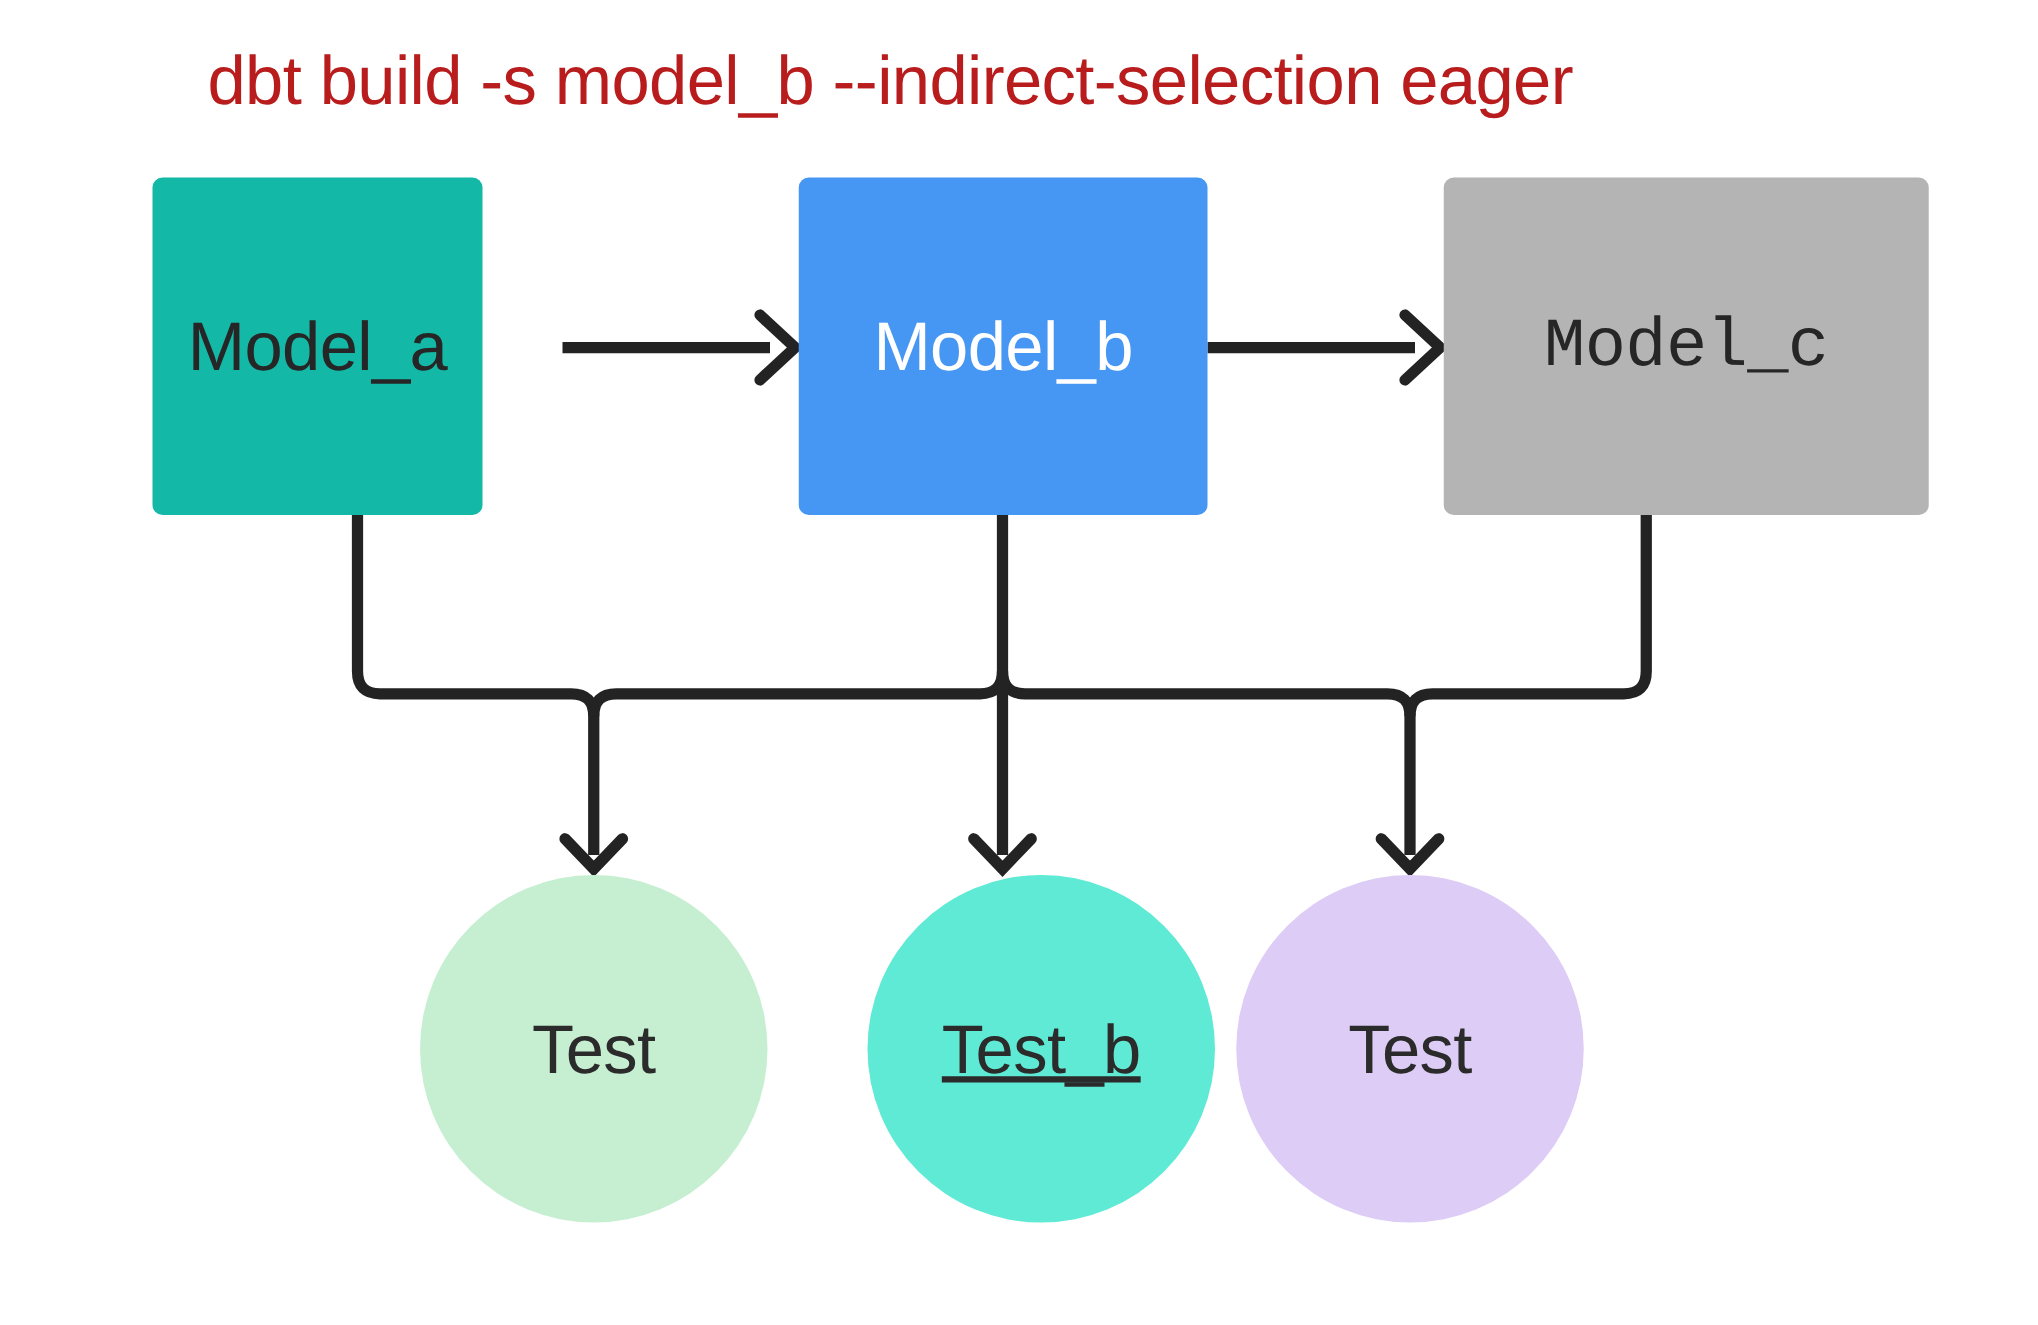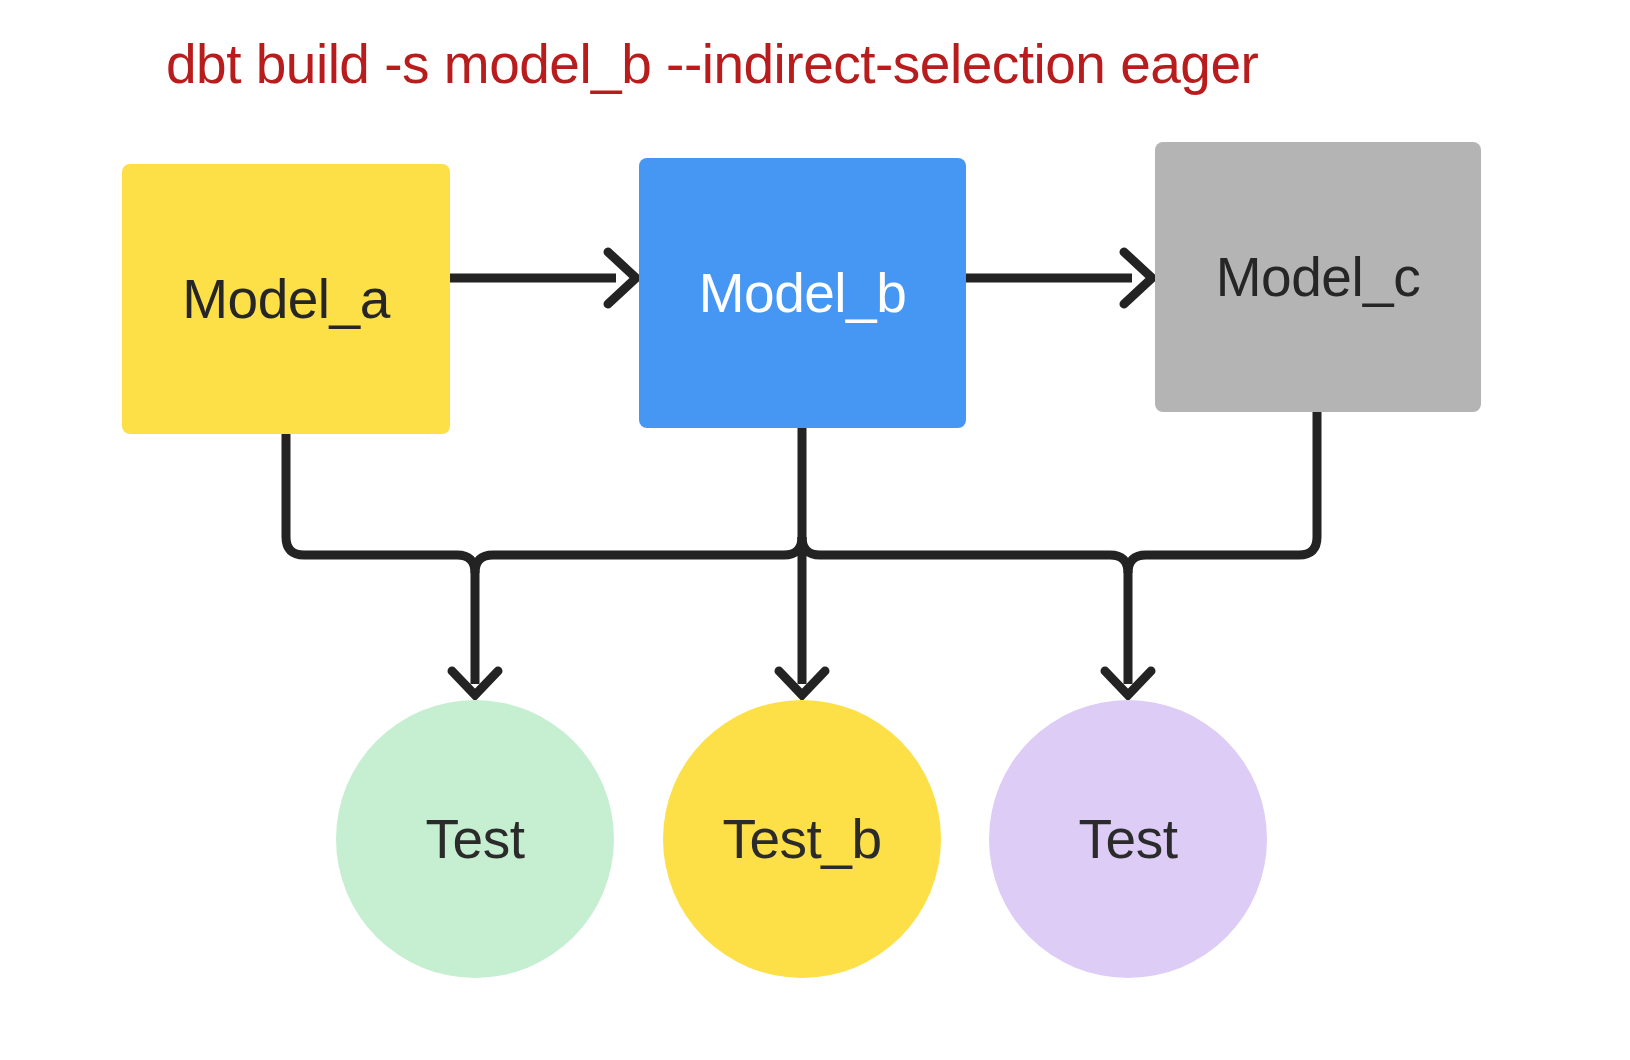--- a/index.html
+++ b/index.html
@@ -39,42 +39,42 @@
     height: 270px;
     border-radius: 8px;
     display: flex;
     align-items: center;
     justify-content: center;
     font-size: 55px;
     font-weight: 400;
     letter-spacing: -0.5px;
     color: #262626;
   }
-  .node-box.box-a { left: 122px; width: 328px; background: #fde047; margin-top: 22px; }
-  .node-box.box-b { left: 639px; width: 327px; background: #4696f3; color: #ffffff; margin-top: 16px; }
-  .node-box.box-c { left: 1155px; width: 326px; background: #b4b4b4; }
+  .node-box.box-a { left: 122px; width: 264px; background: #14b8a6; }
+  .node-box.box-b { left: 639px; width: 327px; background: #4696f3; color: #ffffff; }
+  .node-box.box-c { left: 1155px; width: 388px; background: #b4b4b4; font-family: Liberation Mono, monospace; }
   .test-circle {
     position: absolute;
     top: 700px;
     width: 278px;
     height: 278px;
     border-radius: 50%;
     display: flex;
     flex-direction: column;
     align-items: center;
     justify-content: center;
     font-size: 55px;
     font-weight: 400;
     letter-spacing: -0.5px;
     color: #2b2b2b;
     text-align: center;
   }
   .test-circle span { line-height: 86px; }
   .test-circle.circle-ab { left: 336px; background: #c6efd1; }
-  .test-circle.circle-b  { left: 663px; background: #fde047; }
+  .test-circle.circle-b  { left: 694px; background: #5eead4; text-decoration: underline; }
   .test-circle.circle-bc { left: 989px; background: #ddccf5; }
 </style>
 </head>
 <body>
 
 <div class="canvas">
 
   <div class="title">dbt build -s model_b --indirect-selection eager</div>
 
   <svg class="connectors" viewBox="0 0 1630 1060" fill="none" stroke="#232323" stroke-width="9">

